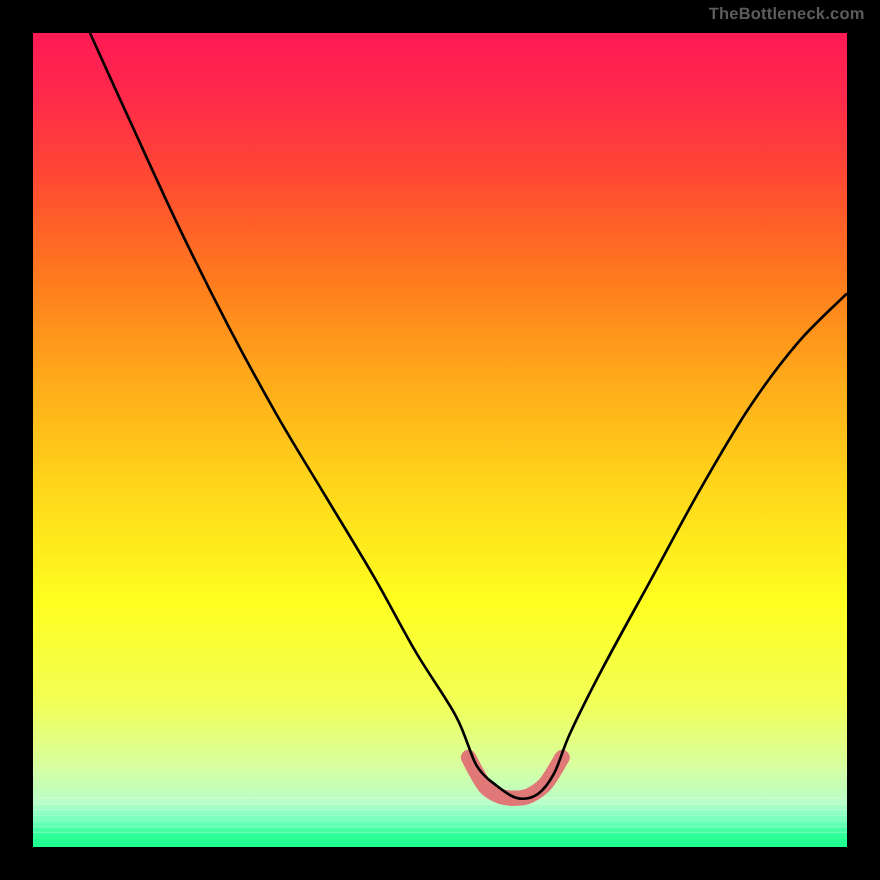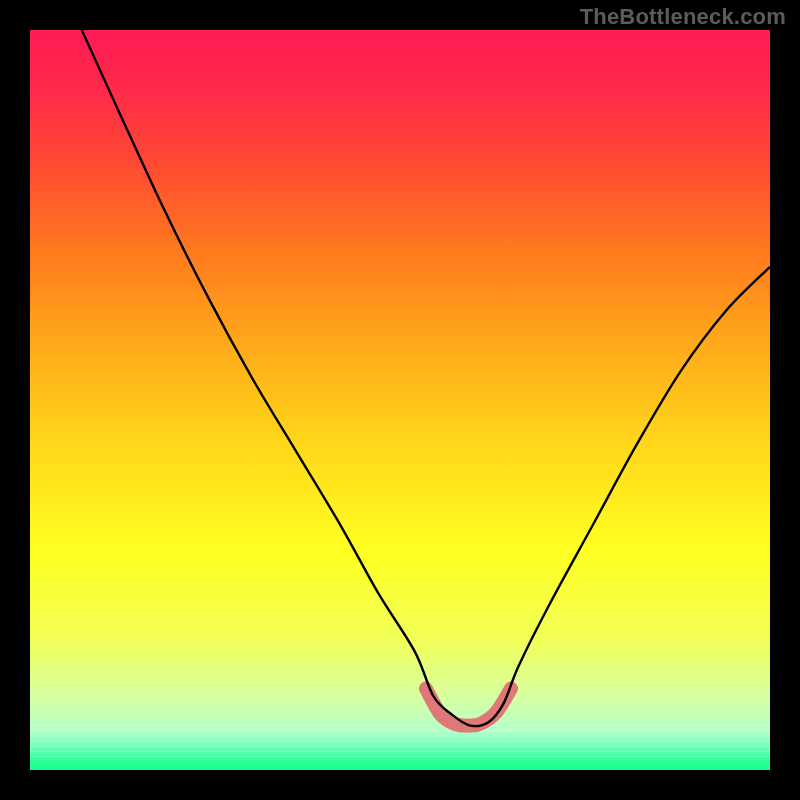--- a/index.html
+++ b/index.html
@@ -16,21 +16,21 @@
     top: 0;
     width: 800px;
     height: 800px;
     background: #000000;
   }
   .watermark {
     position: absolute;
     top: 4px;
     right: 14px;
     font-family: Arial, Helvetica, sans-serif;
-    font-size: 22px;
+    font-size: 15px;
     font-weight: bold;
     color: #5c5c5c;
     letter-spacing: 0.2px;
     user-select: none;
   }
   svg {
     position: absolute;
     left: 0;
     top: 0;
   }

